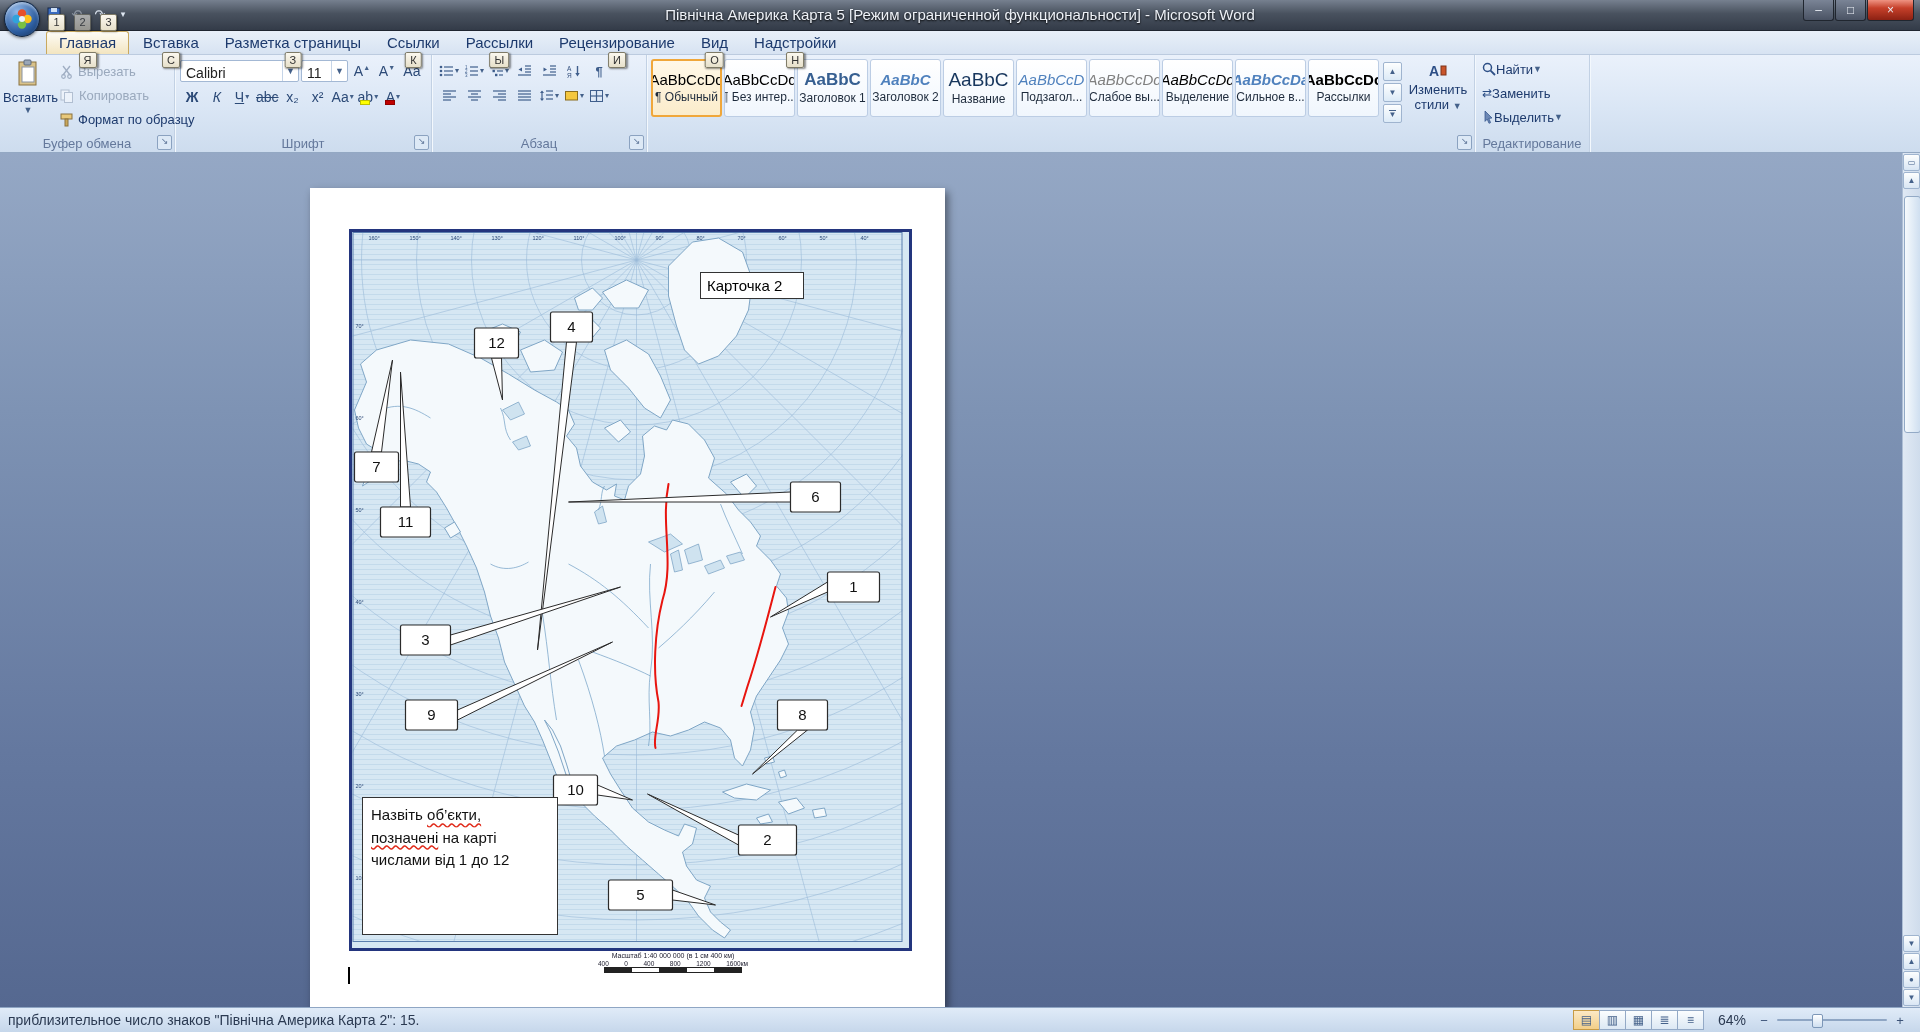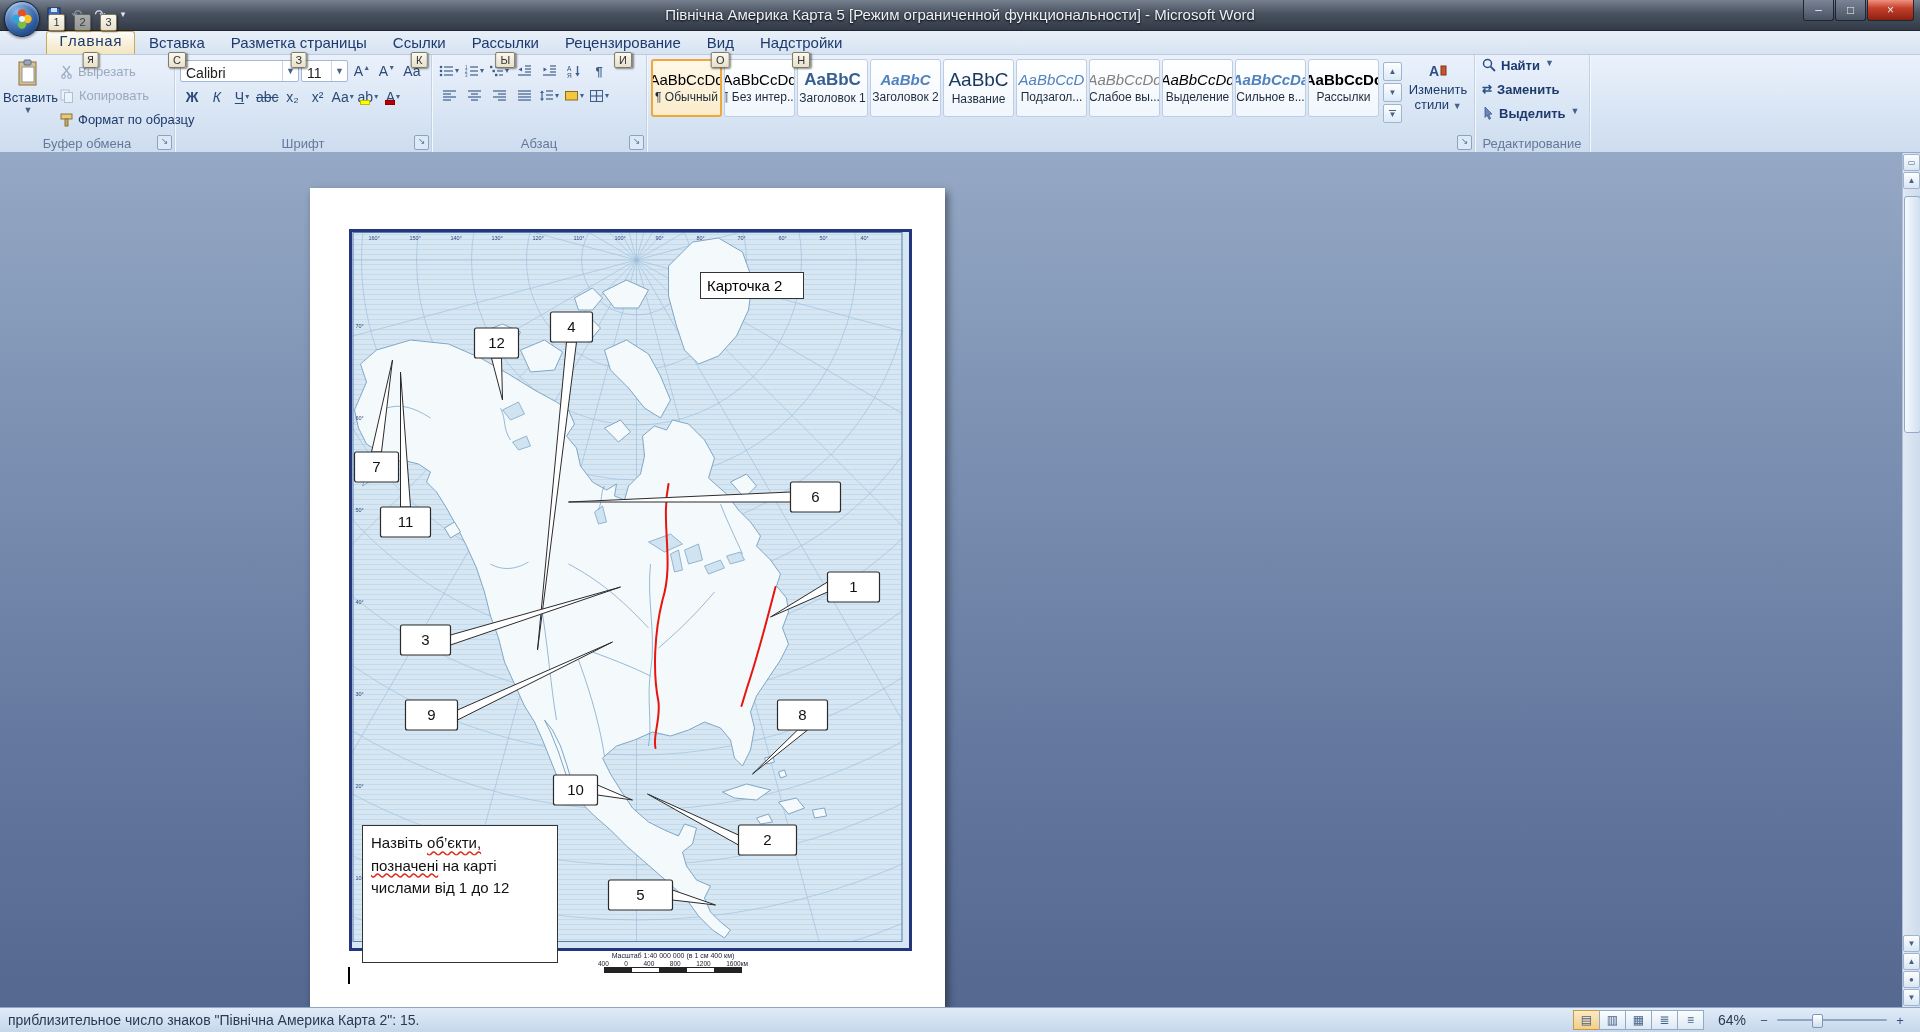--- a/index.html
+++ b/index.html
@@ -24,21 +24,21 @@
   .winctl{position:absolute;right:6px;top:0;display:flex;z-index:55;}
   .wbtn{width:29px;height:20px;margin-left:1px;border:1px solid #20262f;border-top:none;border-radius:0 0 3px 3px;
     background:linear-gradient(#7a8496,#4a5364);color:#e9edf4;font-size:12px;display:flex;align-items:center;justify-content:center;}
   .wbtn.close{width:45px;background:linear-gradient(#ef9382,#c6402a 40%,#8c2113);}
 
   
   .tabrow{position:absolute;top:30px;left:0;right:0;height:24px;z-index:30;
     background:linear-gradient(#e9f0f9,#d7e3f2);display:flex;align-items:flex-end;padding-left:46px;border-bottom:1px solid #bccbdf;}
   .tab{position:relative;font-size:15px;color:#1d3a6d;padding:2px 12px 3px;margin-right:2px;white-space:nowrap;}
   .tab.active{background:linear-gradient(#fefcf6,#f3e5c0);border:1px solid #c9a95f;border-bottom:none;
-    border-radius:3px 3px 0 0;font-family:Liberation Mono, monospace;}
+    border-radius:3px 3px 0 0;}
   .keytip{position:absolute;left:50%;transform:translateX(-50%);top:20px;background:linear-gradient(#fbf8ef,#e7e0ca);
     border:1px solid #7e7a66;border-radius:2px;font-size:11px;line-height:14px;padding:0 4px;color:#333;
     box-shadow:1px 1px 2px rgba(0,0,0,.45);z-index:80;}
 
   
   .ribbon{position:absolute;top:55px;left:0;right:0;height:97px;display:flex;z-index:10;
     background:linear-gradient(#eaf1fb,#dae6f5 55%,#cddcee);border-bottom:1px solid #93a8c3;}
   .rgroup{display:flex;flex-direction:column;border-right:1px solid #c2d1e4;box-shadow:1px 0 0 #f3f8fd;padding:1px 3px 0;position:relative;}
   .rg-body{flex:1;position:relative;}
   .rg-label{height:18px;font-size:13px;color:#64789b;display:flex;align-items:center;justify-content:center;}
@@ -73,31 +73,31 @@
   .style-cell.sel{border:2px solid #f0a73a;background:linear-gradient(#fff8e8,#fbeccb);width:67px;height:54px;}
   .style-cell .prev{font-size:15px;line-height:1.05;white-space:nowrap;}
   .style-cell .nm{font-size:12px;color:#1e2b3c;margin-top:3px;white-space:nowrap;}
   .gal-rail{display:flex;flex-direction:column;gap:2px;margin:3px 4px 0 2px;}
   .rail-btn{width:17px;height:17px;border:1px solid #9fb4cf;border-radius:2px;background:linear-gradient(#fdfefe,#dceaf7);
     color:#44618a;font-size:8px;display:flex;align-items:center;justify-content:center;flex-direction:column;line-height:6px;}
   .chst{width:64px;text-align:center;font-size:13px;color:#1d3a6d;padding-top:4px;line-height:1.15;}
   .chst .dd{font-size:9px;color:#44618a;}
 
   
-  .erow{display:flex;gap:5px;font-size:13px;color:#1d3a6d;height:22px;margin:2px 4px 0;white-space:nowrap;font-weight:bold;}
+  .erow{display:flex;align-items:center;font-size:13px;color:#1d3a6d;height:22px;margin:2px 4px 0;white-space:nowrap;}
   .erow .dd{font-size:9px;color:#44618a;}
 
   
   .docarea{position:absolute;top:153px;bottom:24px;left:0;right:0;
     background:linear-gradient(180deg,#95a8c5 0%,#7e93b4 30%,#64789f 70%,#556890 100%);overflow:hidden;}
   .page{position:absolute;left:310px;top:35px;width:635px;height:820px;background:#fff;
     box-shadow:3px 4px 8px rgba(0,0,0,.45);}
   .mapframe{position:absolute;left:39px;top:41px;width:557px;height:716px;border:3px solid #23357e;background:#d6e7f3;}
   .mapframe svg.layer{position:absolute;left:0;top:0;}
-  .qbox{position:absolute;left:10px;top:593px;width:178px;height:124px;background:#fff;border:1px solid #333;
+  .qbox{position:absolute;left:10px;top:565px;width:178px;height:124px;background:#fff;border:1px solid #333;
     padding:6px 8px;font-size:15px;line-height:1.5;color:#111;z-index:6;}
   .wavy{text-decoration-line:underline;text-decoration-style:wavy;text-decoration-color:#e02a1a;text-underline-offset:2px;}
   .cardlabel{position:absolute;left:348px;top:40px;width:96px;height:25px;background:#fff;border:1px solid #333;
     font-size:15px;display:flex;align-items:center;padding-left:6px;z-index:6;}
   .scalebar{position:absolute;left:288px;top:764px;width:150px;text-align:center;color:#223;}
   .sb-title{font-size:7px;white-space:nowrap;}
   .sb-ticks{display:flex;justify-content:space-between;font-size:6.5px;margin-top:1px;}
   .sb-bar{display:flex;height:4px;border:1px solid #222;margin:0 6px;}
   .sb-bar i{flex:1;}
   .sb-bar i:nth-child(odd){background:#222;}

